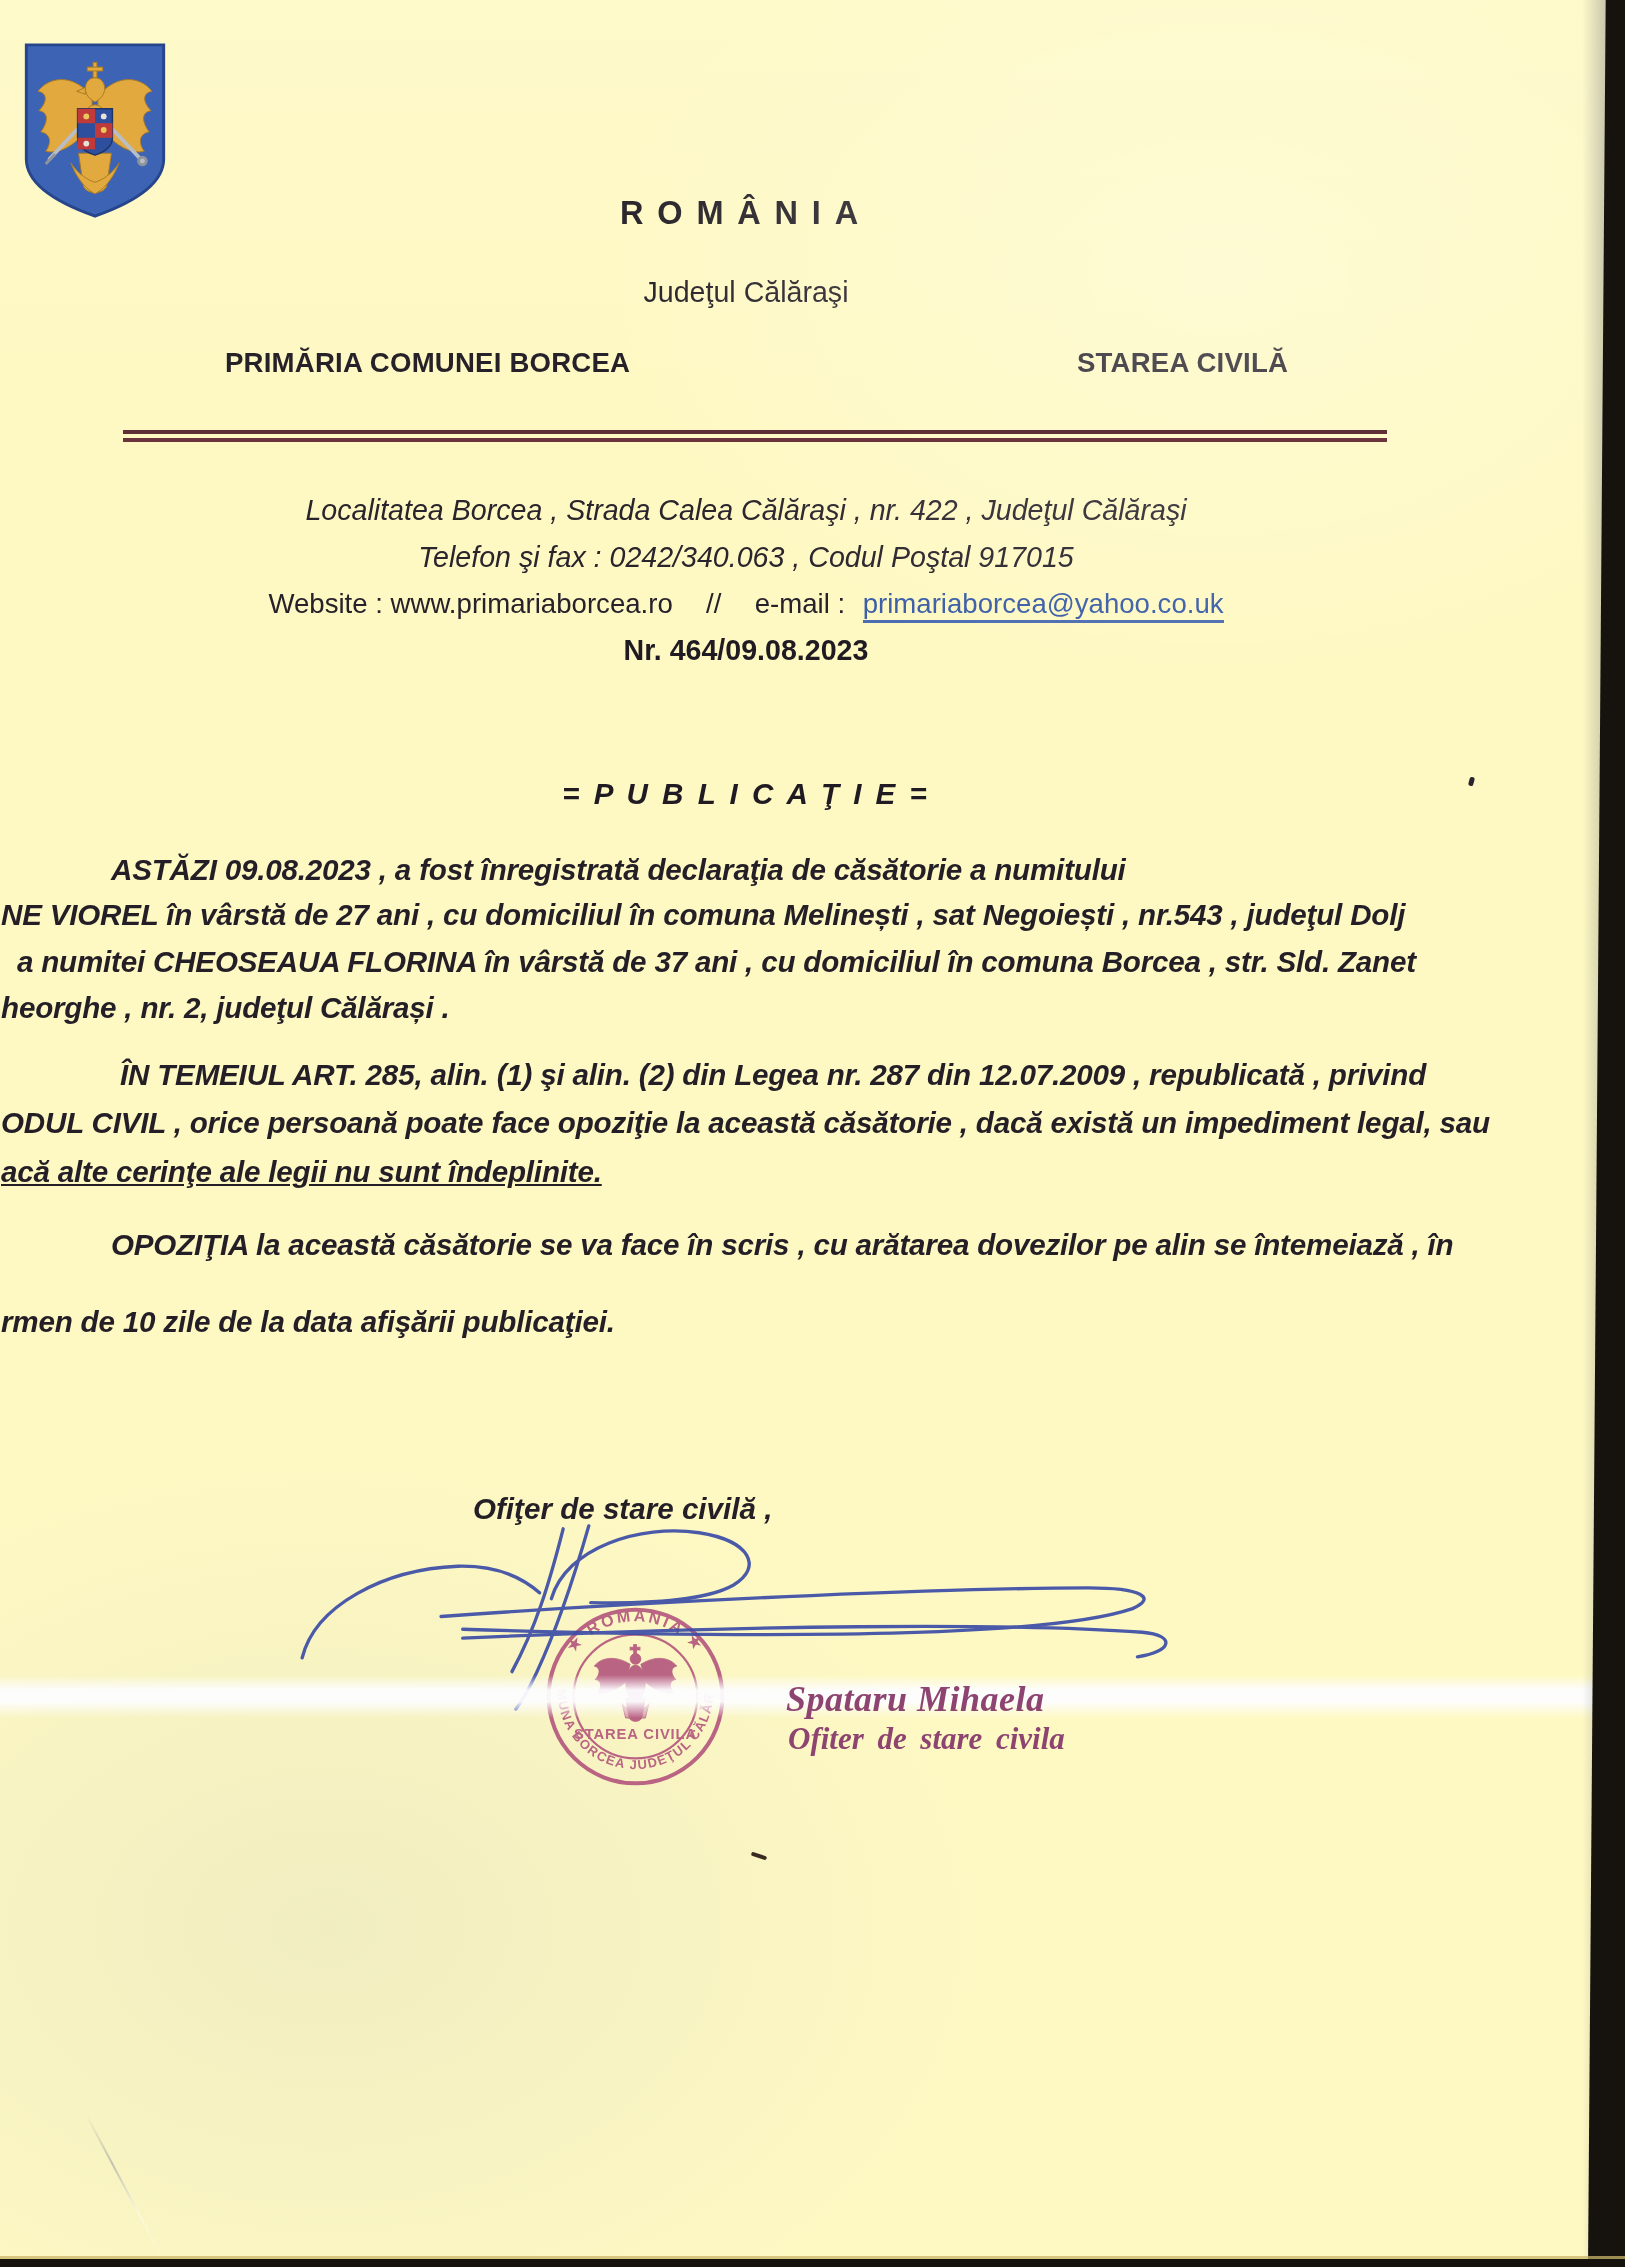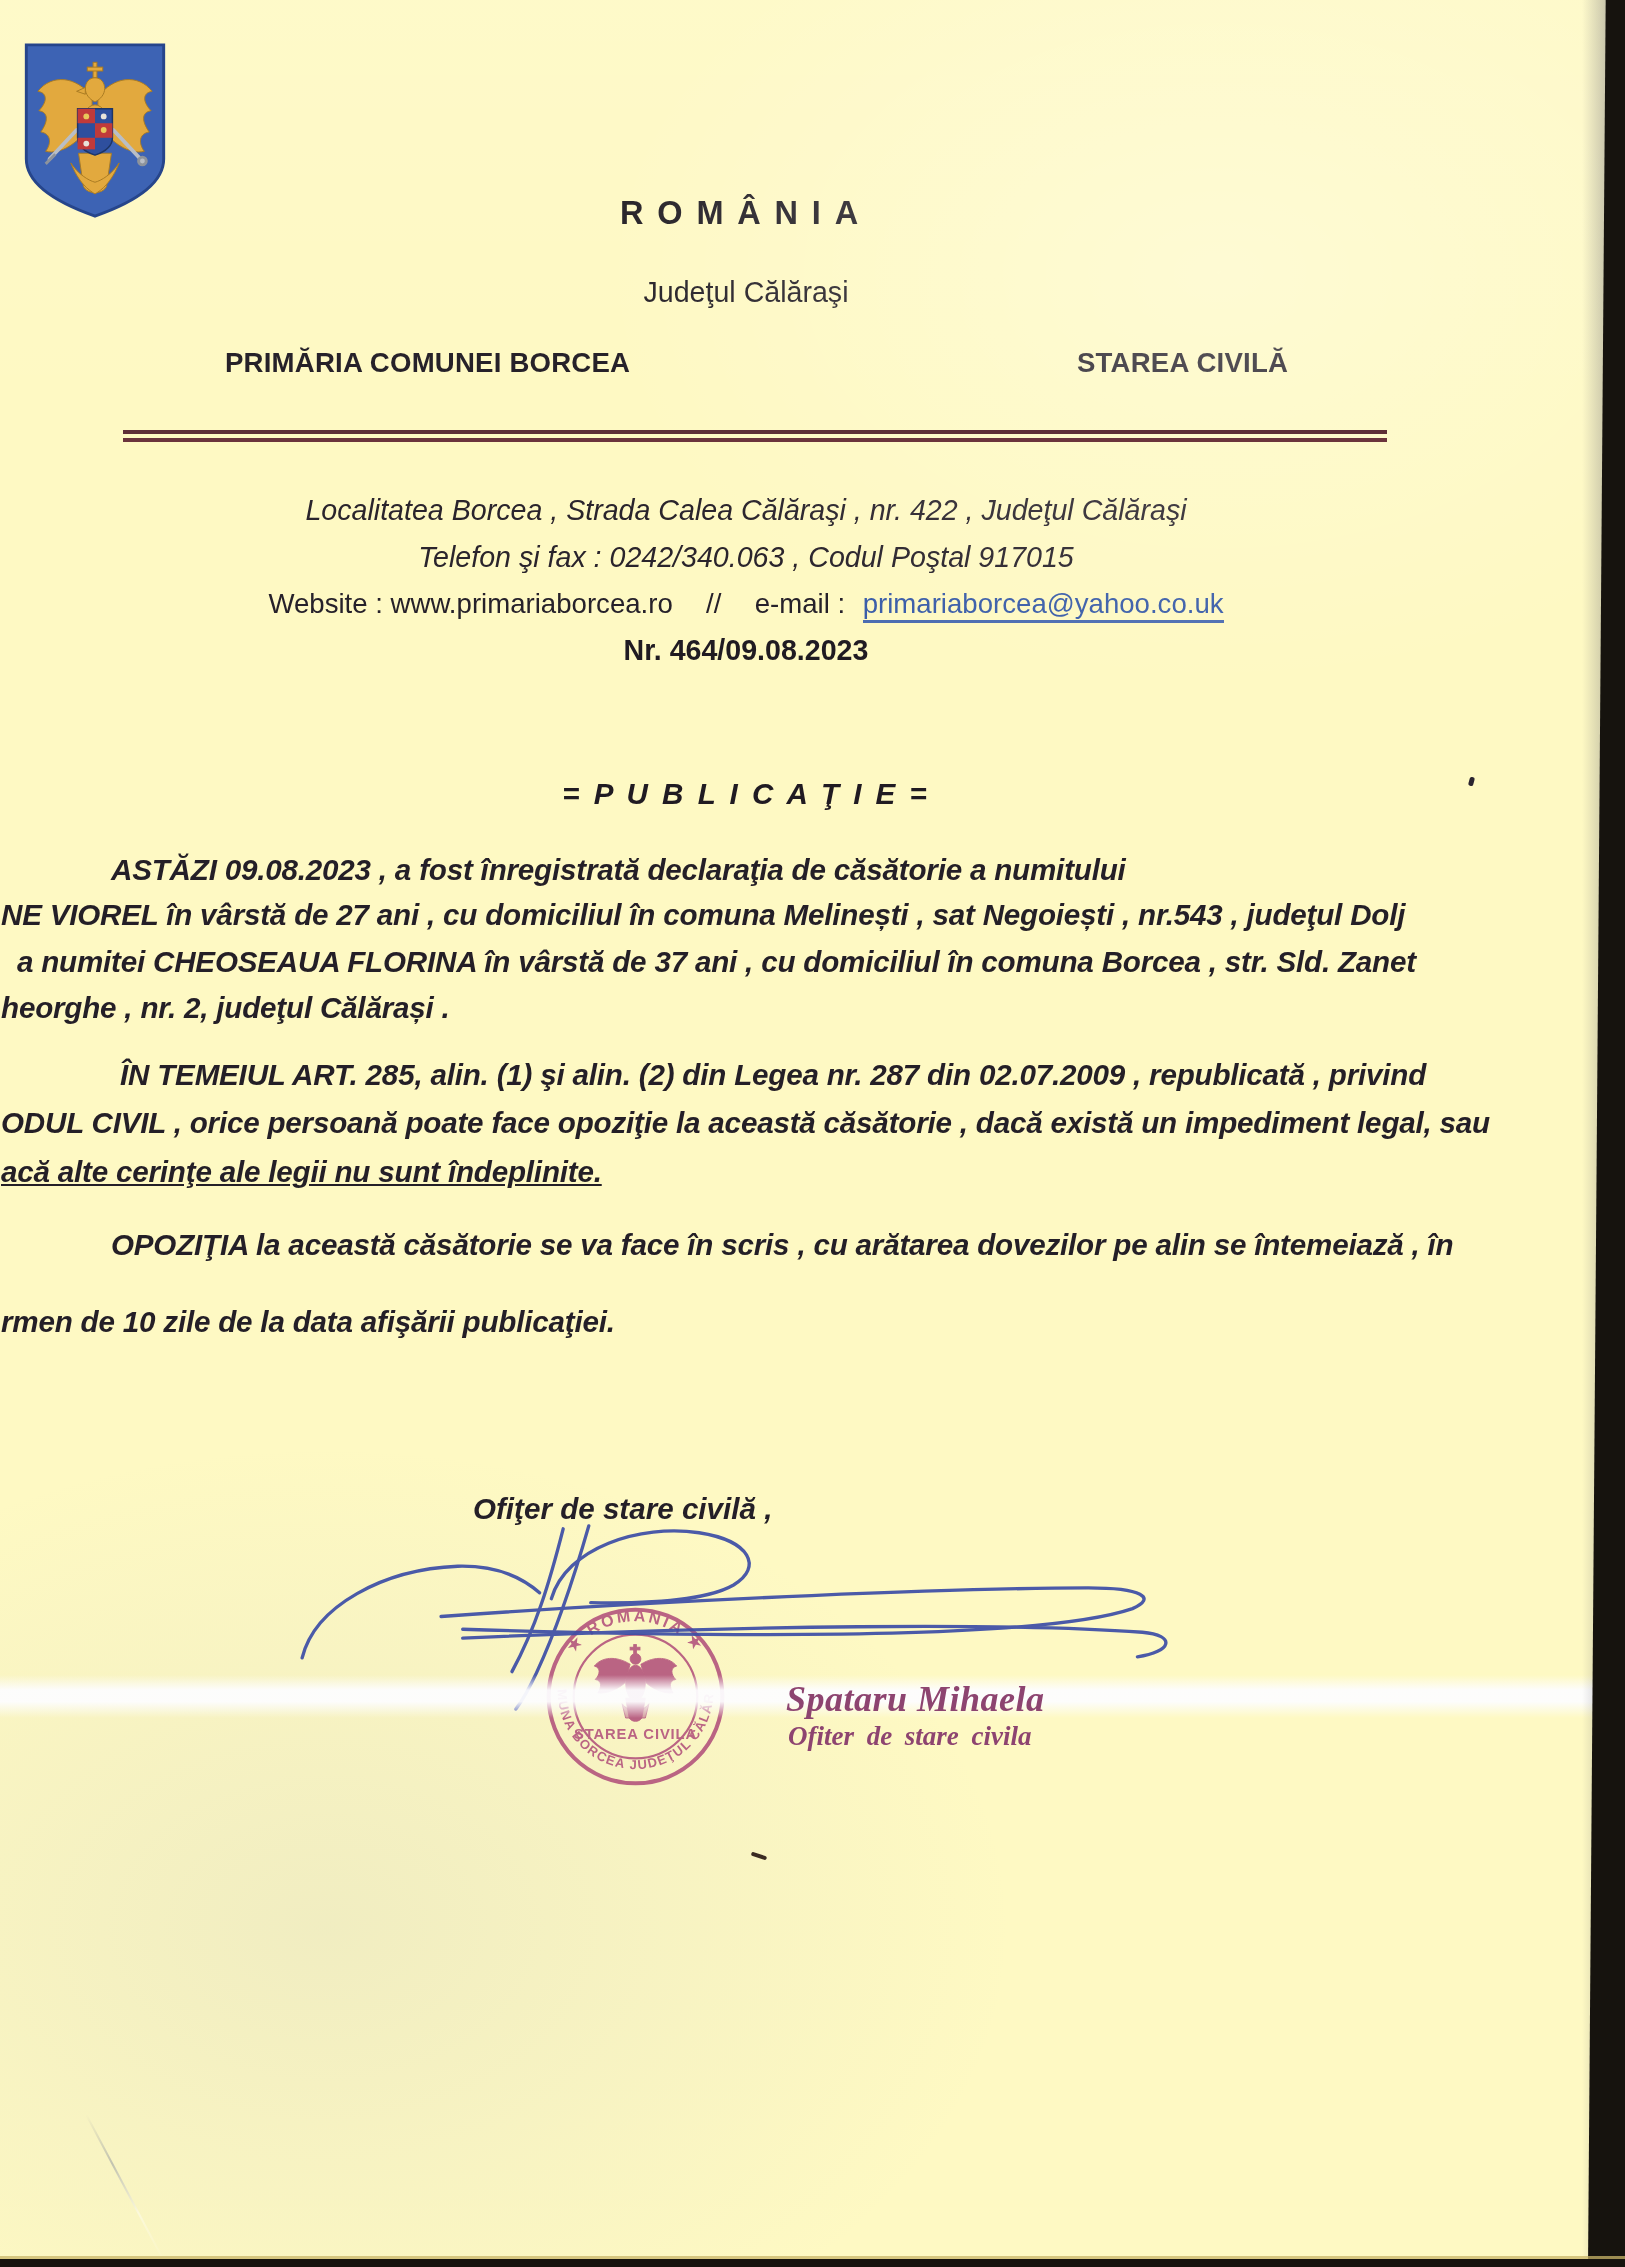--- a/index.html
+++ b/index.html
@@ -55,21 +55,21 @@
   #officer-caption{top:1492px; left:473px; font-style:italic; font-weight:700; font-size:29.6px; z-index:2;text-align:right;}
 
   
   #signature{left:246px; top:1512px; z-index:3;}
   #round-stamp{left:537px; top:1598px; z-index:2; opacity:.88;}
   #officer-name{top:1678px; left:786px; z-index:5;
      font-family:"Liberation Serif", serif; font-style:italic; font-weight:700;
      font-size:36px; color:#8d4470; letter-spacing:0.5px;}
   #officer-title{top:1721px; left:788px; z-index:5;
      font-family:"Liberation Serif", serif; font-style:italic; font-weight:700;
-     font-size:27px; color:#8d4470; word-spacing:5.9px;}
+     font-size:31px; color:#8d4470; word-spacing:5.9px;}
 
   
   #light-band{left:0; top:1675px; width:1625px; height:43px; z-index:4; pointer-events:none;
     background:linear-gradient(180deg, rgba(250,250,252,0) 0%, rgba(253,253,255,.95) 35%, rgba(253,253,255,.95) 62%, rgba(250,250,252,0) 100%);}
   #edge-right{right:0; top:0; width:39px; height:2268px; background:#16130e; z-index:6;
     clip-path:polygon(19.7px 0, 39px 0, 39px 100%, 2px 100%);}
   #edge-right-shadow{right:17.7px; top:0; width:25.6px; height:2268px; z-index:5; pointer-events:none;
     background:linear-gradient(90deg, rgba(120,120,135,0), rgba(95,95,110,.35));}
   #edge-bottom-line{left:0; top:2256px; width:1625px; height:3px; background:#c9b668; opacity:.75; z-index:6;}
   #edge-bottom{left:0; top:2259px; width:1625px; height:8.9px; background:#16130e; z-index:7;}
@@ -142,21 +142,21 @@
   </div>
   <div id="regnum" class="abs center-row">Nr. 464/09.08.2023</div>
 
   <div id="doc-title" class="abs center-row">= P U B L I C A Ţ I E =</div>
 
   <div id="p1l1" class="abs nowrap bodyline">ASTĂZI   09.08.2023 , a fost  înregistrată  declaraţia de căsătorie a numitului</div>
   <div id="p1l2" class="abs nowrap bodyline">NE VIOREL  în vârstă de 27   ani  , cu domiciliul  în  comuna  Melinești , sat Negoiești   , nr.543 ,   judeţul  Dolj</div>
   <div id="p1l3" class="abs nowrap bodyline">a  numitei CHEOSEAUA FLORINA   în vârstă de  37  ani , cu domiciliul în  comuna  Borcea  , str. Sld. Zanet</div>
   <div id="p1l4" class="abs nowrap bodyline">heorghe  ,  nr. 2,  judeţul   Călărași  .</div>
 
-  <div id="p2l1" class="abs nowrap bodyline">ÎN TEMEIUL ART. 285, alin. (1) şi alin. (2)  din Legea nr. 287 din 02.07.2009 , republicată , privind</div>
+  <div id="p2l1" class="abs nowrap bodyline">ÎN TEMEIUL ART. 285, alin. (1) şi alin. (2)  din Legea nr. 287 din 12.07.2009 , republicată , privind</div>
   <div id="p2l2" class="abs nowrap bodyline">ODUL CIVIL , orice persoană poate face opoziţie la această căsătorie , dacă există un impediment legal, sau</div>
   <div id="p2l3" class="abs nowrap bodyline">acă alte cerinţe ale legii nu sunt îndeplinite.</div>
 
   <div id="p3l1" class="abs nowrap bodyline">OPOZIŢIA  la această căsătorie se va face în scris , cu arătarea dovezilor pe alin se întemeiază , în</div>
   <div id="p3l2" class="abs nowrap bodyline">rmen de 10 zile de la data afişării publicaţiei.</div>
 
   <div id="officer-caption" class="abs nowrap">Ofiţer de stare civilă ,</div>
 
   <svg id="signature" class="abs" width="985" height="207" viewBox="0 0 1000 210">
     <g fill="none" stroke="#3c4da6" stroke-width="3.4" stroke-linecap="round" opacity=".92">

